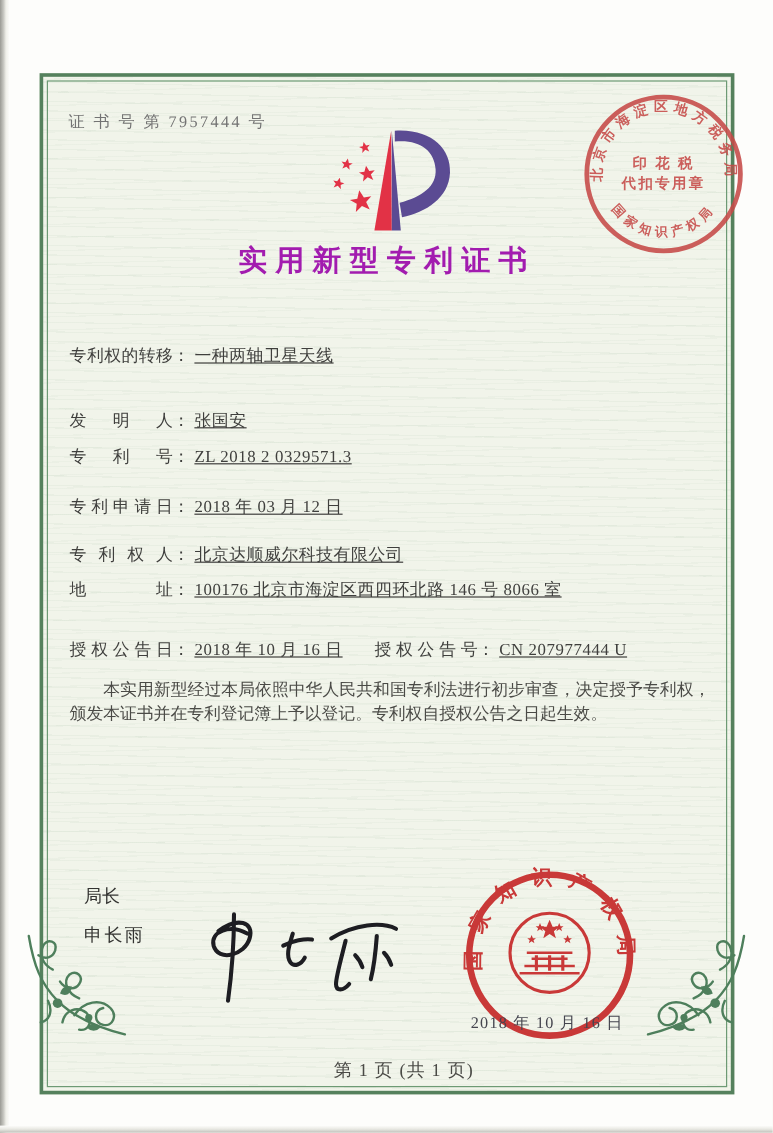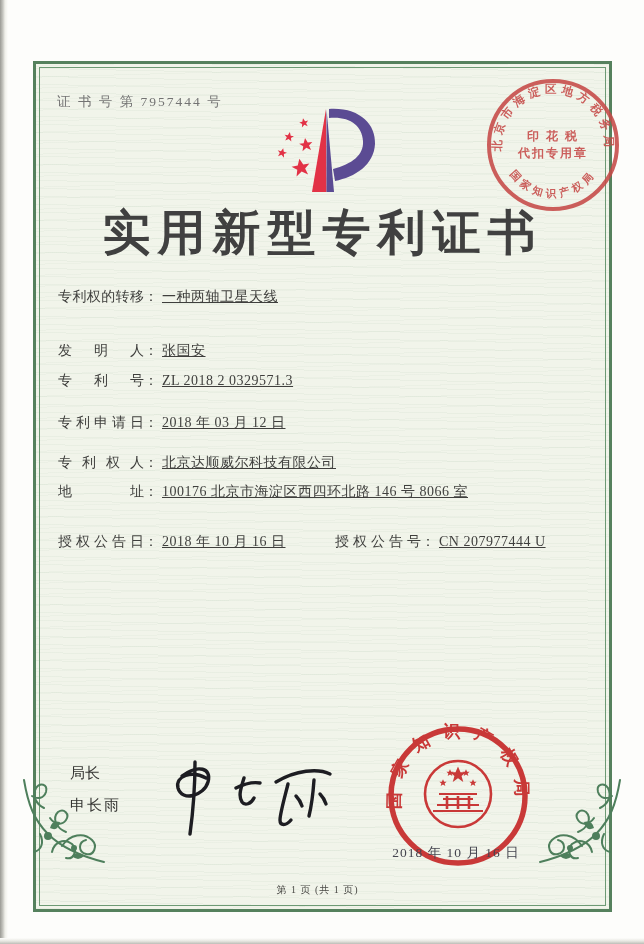--- a/index.html
+++ b/index.html
@@ -36,53 +36,53 @@
   .corner-br { right:18px; bottom:74px; }
   .corner-bl { left:18px; bottom:74px; transform:scaleX(-1); }
 
   .cert-number {
     position:absolute; left:57px; top:93px; font-size:13.5px; color:#737373;
     letter-spacing:2px; z-index:4;
   }
   .logo { position:absolute; left:243px; top:106px; z-index:4; }
   .title {
     position:absolute; left:33px; top:201px; width:579px; text-align:center;
-    font-size:48px; font-weight:bold; color:#404040; letter-spacing:7px; z-index:4;
+    font-size:24px; font-weight:bold; color:#a21caf; letter-spacing:7px; z-index:4;
   }
   .fields { position:absolute; left:58px; top:0; z-index:4; width:540px; }
   .frow { position:absolute; left:0; font-size:14px; color:#3f3f3d; white-space:nowrap; }
   .frow.r1{top:288px}.frow.r2{top:342px}.frow.r3{top:372px}
   .frow.r4{top:414px}.frow.r5{top:454px}.frow.r6{top:483px}.frow.r7{top:533px}
   .flabel {
     display:inline-block; width:86px; text-align:justify; text-align-last:justify;
     vertical-align:bottom;
   }
   .fvalue { margin-left:4px; letter-spacing:0.5px;text-decoration:underline; }
-  .grant-no { position:absolute; left:277px; top:0; white-space:nowrap; }
+  .grant-no { position:absolute; left:254px; top:0; white-space:nowrap; }
 
   .body-text {
     position:absolute; left:58px; top:566px; width:534px; z-index:4;
     font-size:14px; line-height:20px; color:#4a4a46; text-align:justify;
   }
   .body-text p { text-indent:2em; }
 
-  .signer { position:absolute; left:70px; top:764px; z-index:4; font-size:15px; color:#333331; }
+  .signer { position:absolute; left:70px; top:738px; z-index:4; font-size:15px; color:#333331; }
   .signer .name { margin-top:13px; letter-spacing:2px; }
   .signature { position:absolute; left:148px; top:756px; z-index:5; }
 
   .seal { position:absolute; left:384px; top:722px; z-index:5; opacity:0.93; }
   .seal-date {
     position:absolute; left:376px; top:844px; width:160px; text-align:center;
     font-size:13.5px; color:#45454f; letter-spacing:1px; z-index:6;
   }
   .tax-stamp { position:absolute; left:485px; top:77px; z-index:5; opacity:0.88; }
 
   .footer {
-    position:absolute; left:28px; top:883px; width:579px; text-align:center;
-    font-size:10px; color:#4a4a46; z-index:4; letter-spacing:1px;
+    position:absolute; left:47px; top:883px; width:579px; text-align:center;
+    font-size:15px; color:#4a4a46; z-index:4; letter-spacing:1px;
   }
 </style>
 </head>
 <body>
 
 <div class="scan-edge-left"></div>
 <div class="scan-edge-bottom"></div>
 
 <div class="frame"></div>
 
@@ -148,20 +148,21 @@
   <div class="frow r4"><span class="flabel">专利申请日</span><span>：</span><span class="fvalue">2018 年 03 月 12 日</span></div>
   <div class="frow r5"><span class="flabel">专利权人</span><span>：</span><span class="fvalue">北京达顺威尔科技有限公司</span></div>
   <div class="frow r6"><span class="flabel">地址</span><span>：</span><span class="fvalue">100176 北京市海淀区西四环北路 146 号 8066 室</span></div>
   <div class="frow r7">
     <span class="flabel">授权公告日</span><span>：</span><span class="fvalue">2018 年 10 月 16 日</span>
     <span class="grant-no"><span class="flabel">授权公告号</span><span>：</span><span class="fvalue">CN 207977444 U</span></span>
   </div>
 </div>
 
 <div class="body-text">
+  <p>本实用新型经过本局依照中华人民共和国专利法进行初步审查，决定授予专利权，颁发本证书并在专利登记簿上予以登记。专利权自授权公告之日起生效。</p>
 </div>
 
 <div class="signer">
   <div>局长</div>
   <div class="name">申长雨</div>
 </div>
 
 <svg class="signature" width="195" height="88" viewBox="0 0 195 88">
   <g fill="none" stroke="#1d1d22" stroke-width="3.4" stroke-linecap="round" stroke-linejoin="round">
     <path d="M34,20 C50,8 64,12 60,26 C56,40 34,46 30,32 C27,20 44,14 58,22"></path>

